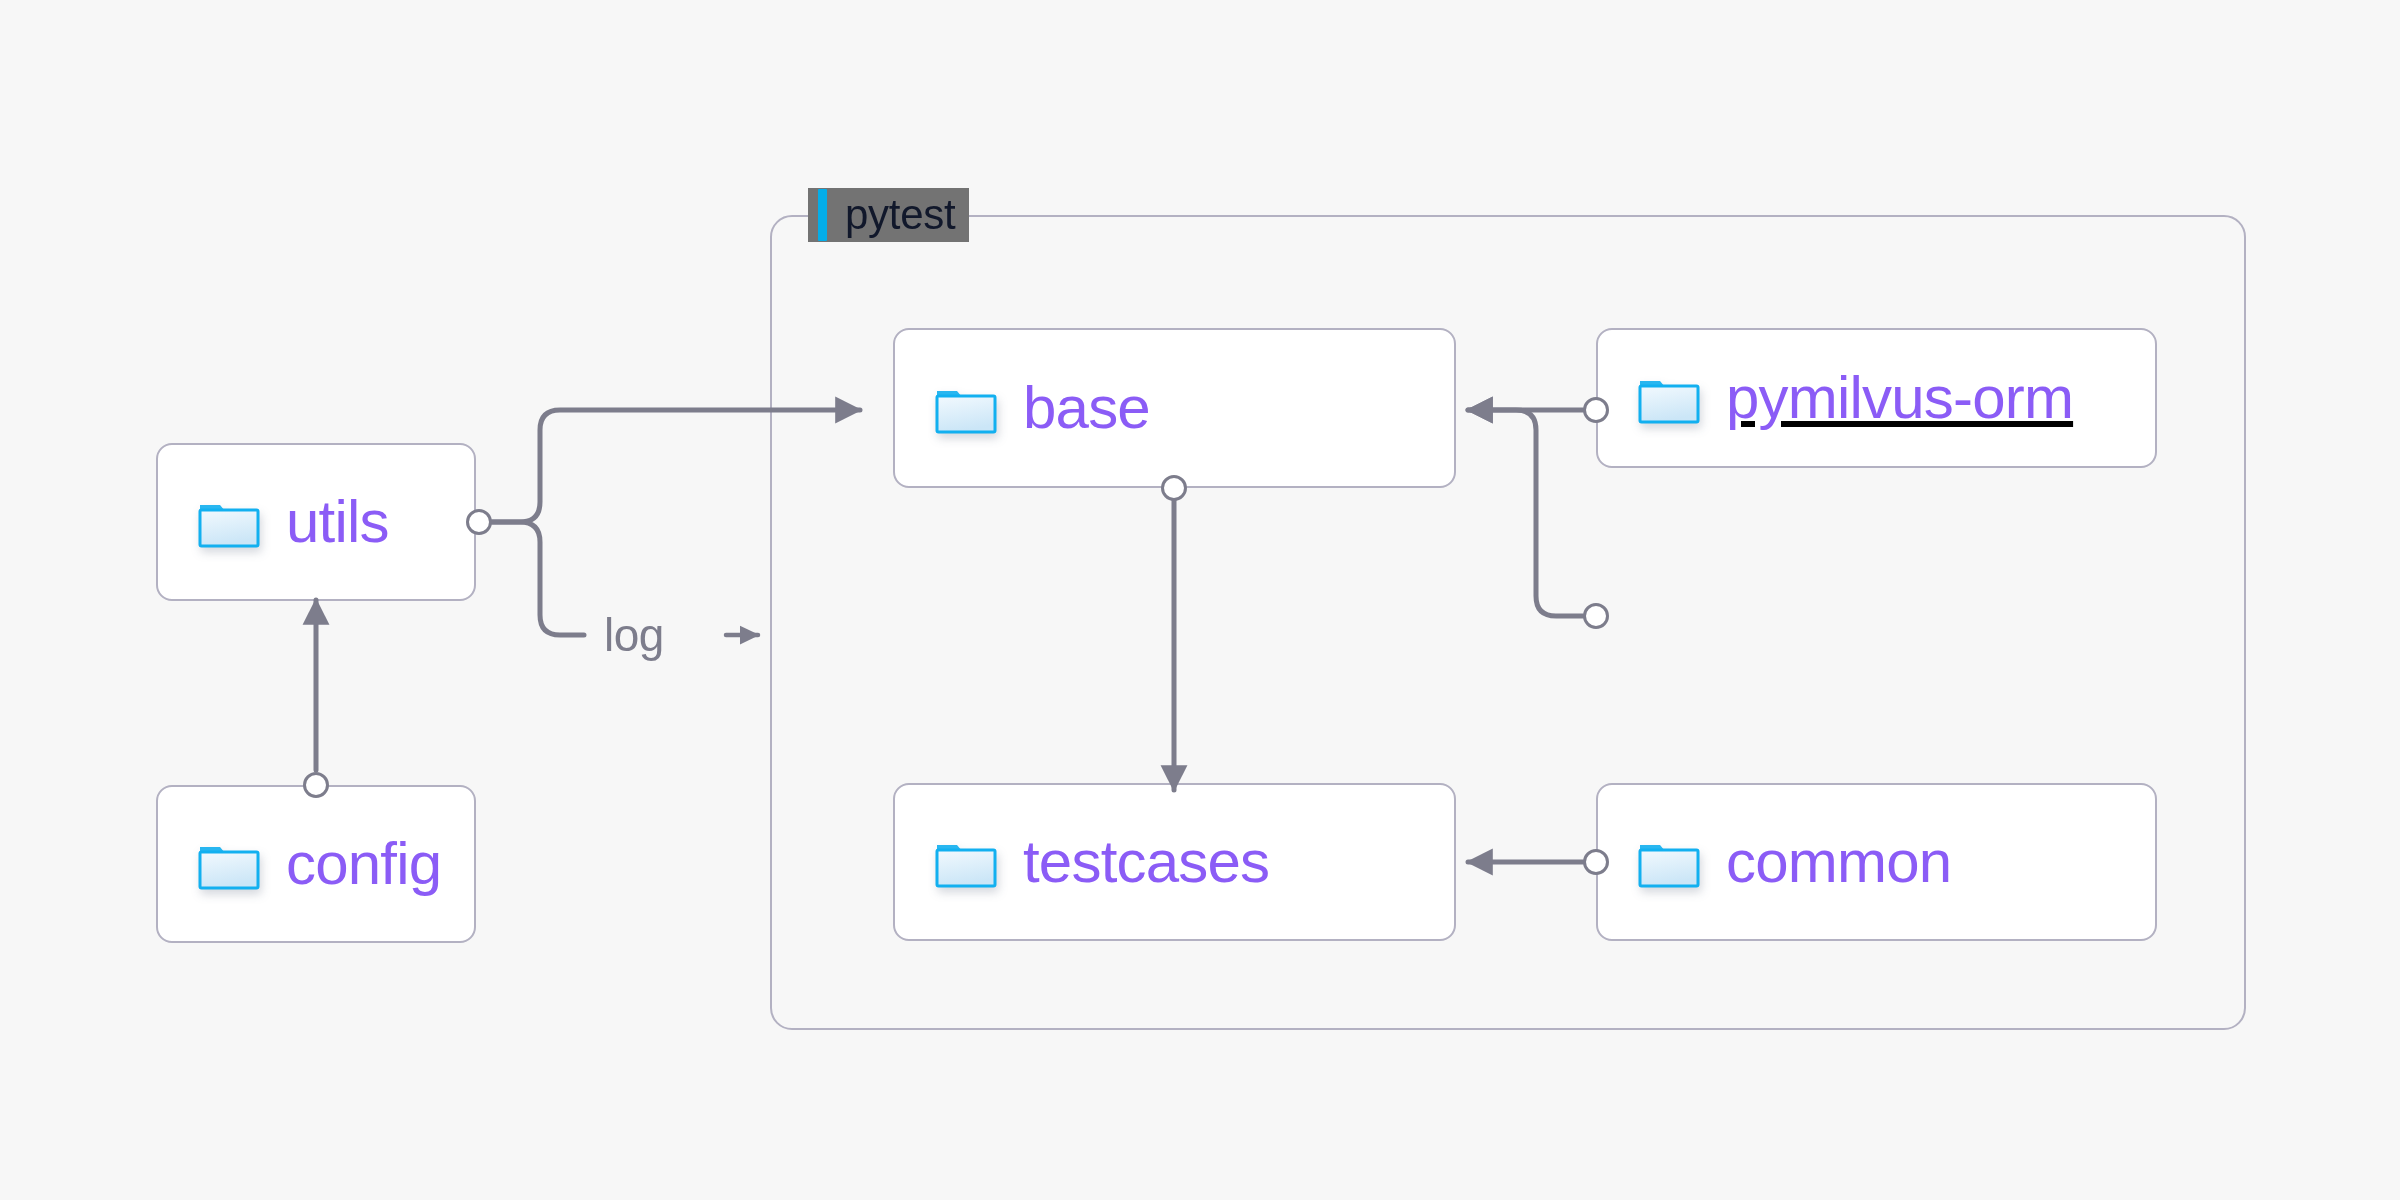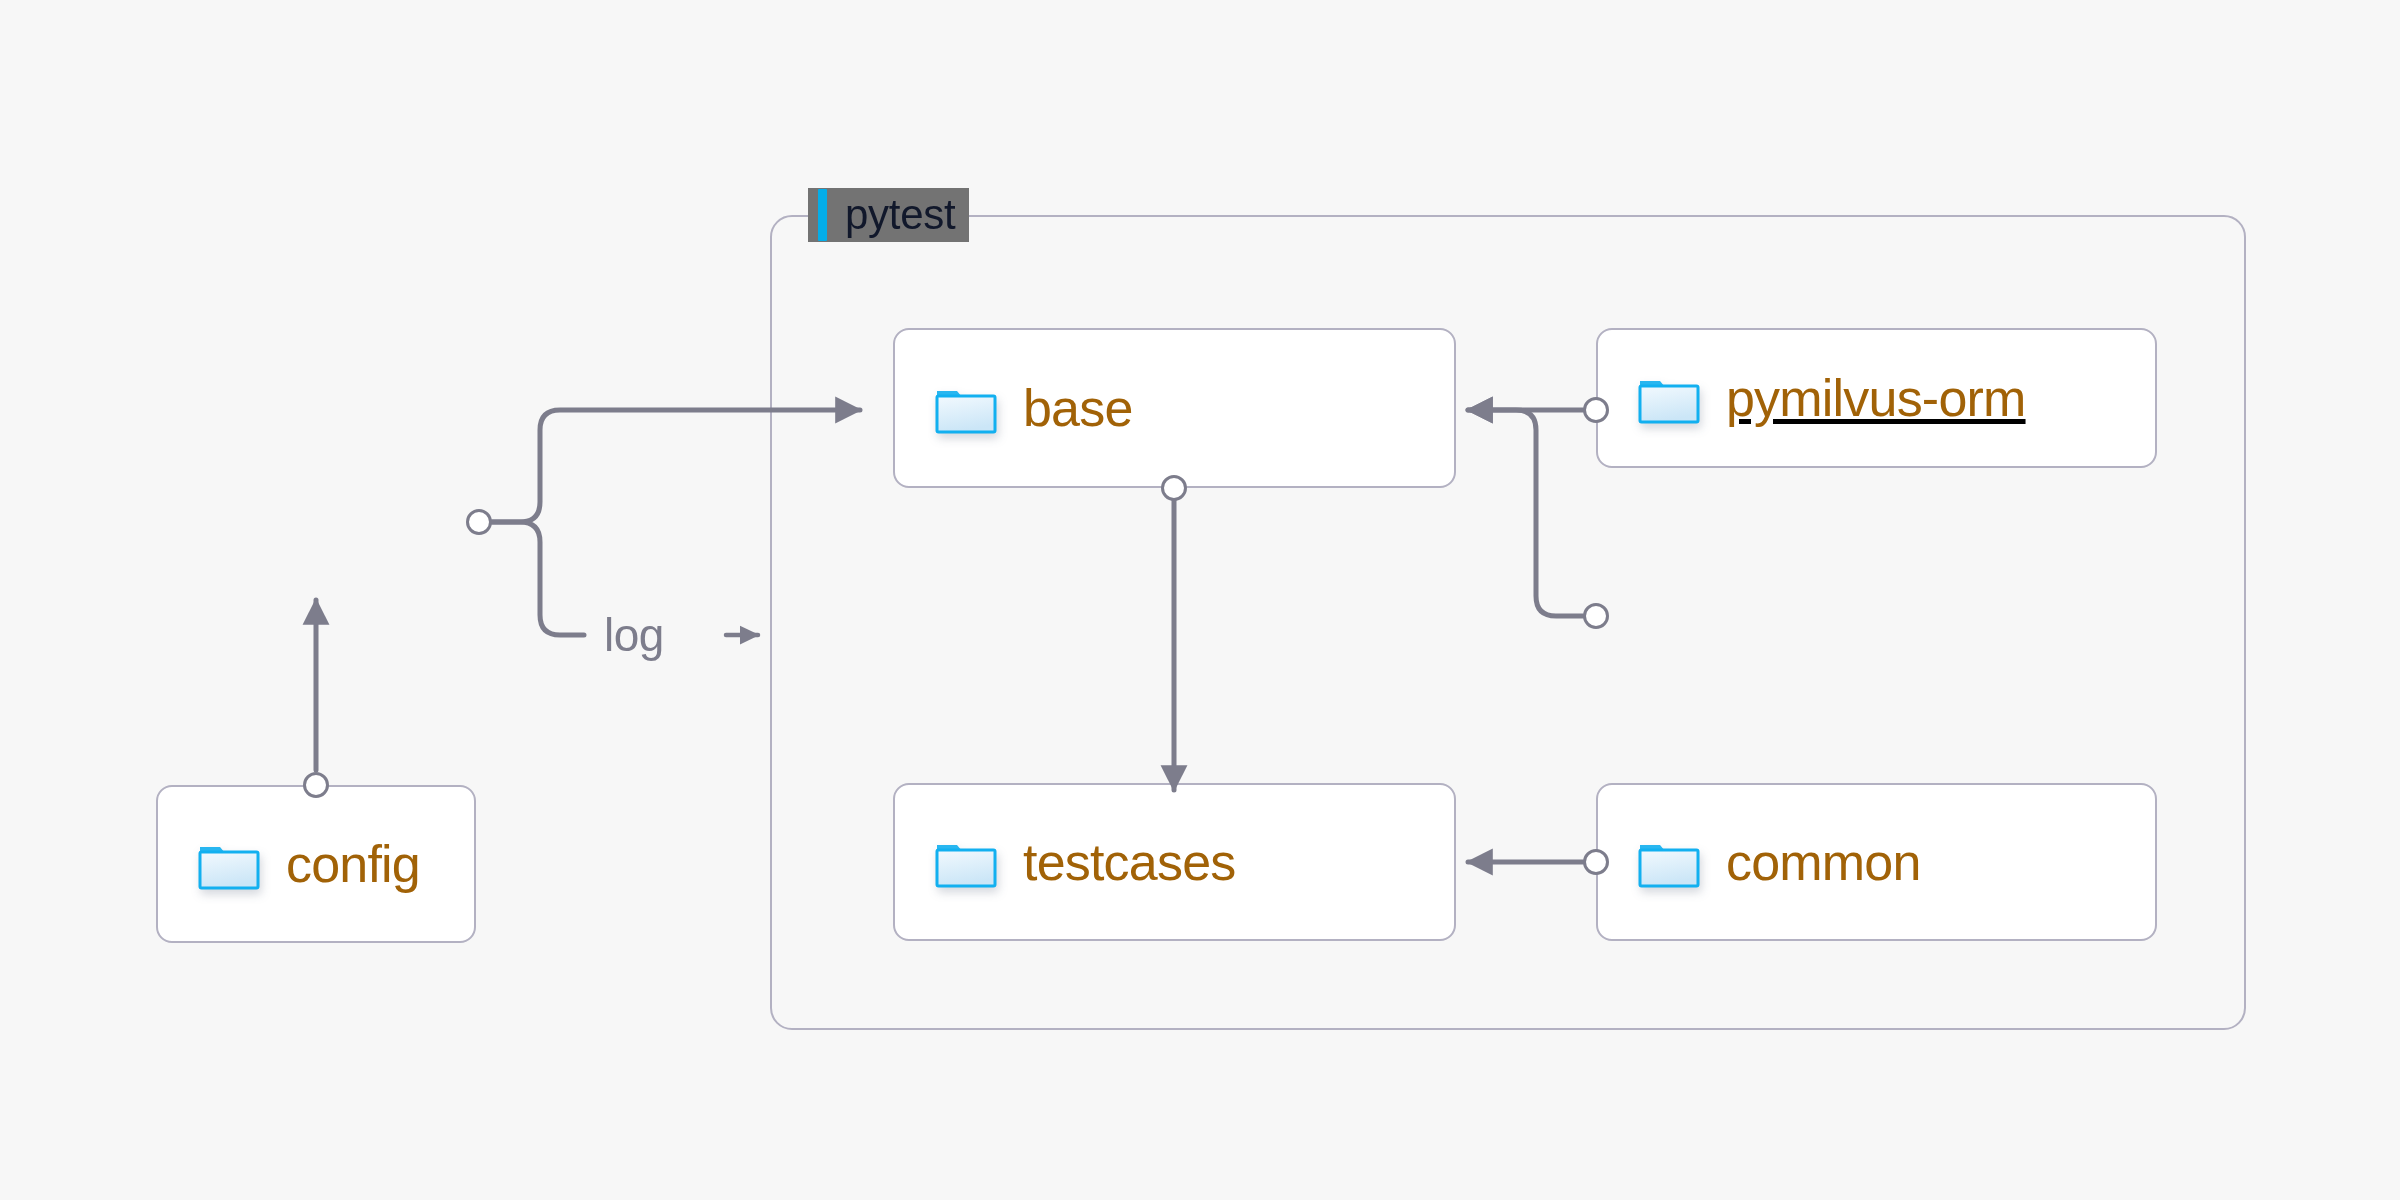--- a/index.html
+++ b/index.html
@@ -55,22 +55,22 @@
     box-sizing: border-box;
     background: #ffffff;
     border: 2.5px solid #b3b1c2;
     border-radius: 16px;
     display: flex;
     align-items: center;
     gap: 26px;
     padding-left: 40px;
   }
   .node-label {
-    font-size: 52px;
-    color: #a16207;
+    font-size: 60px;
+    color: #8b5cf6;
     letter-spacing: -0.8px;
     white-space: nowrap;
     line-height: 1;
   }
 
   
   .folder-icon {
     flex: none;
     width: 62px;
     height: 52px;
@@ -160,20 +160,35 @@
 
     <path class="edge-path" d="M 1583 410 L 1468 410" marker-end="url(#arw)"></path>
 
     <path class="edge-path" d="M 1583 616 L 1556 616 Q 1536 616 1536 596 L 1536 430 Q 1536 410 1516 410 L 1468 410" marker-end="url(#arw)"></path>
 
     <path class="edge-path" d="M 1583 862 L 1468 862" marker-end="url(#arw)"></path>
   </svg>
 
   <div class="edge-label" style="left:604px; top:612px;">log</div>
 
+  <div class="node" style="left:156px; top:443px; width:320px; height:158px;">
+    <span class="folder-icon">
+      <svg viewBox="0 0 62 52" width="62" height="52">
+        <defs>
+          <linearGradient id="fg-utils" x1="0" y1="0" x2="0.25" y2="1">
+            <stop offset="0%" stop-color="#f2f9fe"></stop>
+            <stop offset="100%" stop-color="#cbe6f7"></stop>
+          </linearGradient>
+        </defs>
+        <path d="M2 9 h20 l5 6 h31 a2 2 0 0 1 2 2 v3 H2 z" fill="#28b6f0"></path>
+        <rect x="2" y="14" width="58" height="36" rx="1.5" fill="url(#fg-utils)" stroke="#12b0f0" stroke-width="3"></rect>
+      </svg>
+    </span>
+    <span class="node-label">utils</span>
+  </div>
   <span class="port" style="left:466px; top:509px;"></span>
 
   <div class="node" style="left:156px; top:785px; width:320px; height:158px;padding-left:40px;">
     <span class="folder-icon">
       <svg viewBox="0 0 62 52" width="62" height="52">
         <defs>
           <linearGradient id="fg-config" x1="0" y1="0" x2="0.25" y2="1">
             <stop offset="0%" stop-color="#f2f9fe"></stop>
             <stop offset="100%" stop-color="#cbe6f7"></stop>
           </linearGradient>

